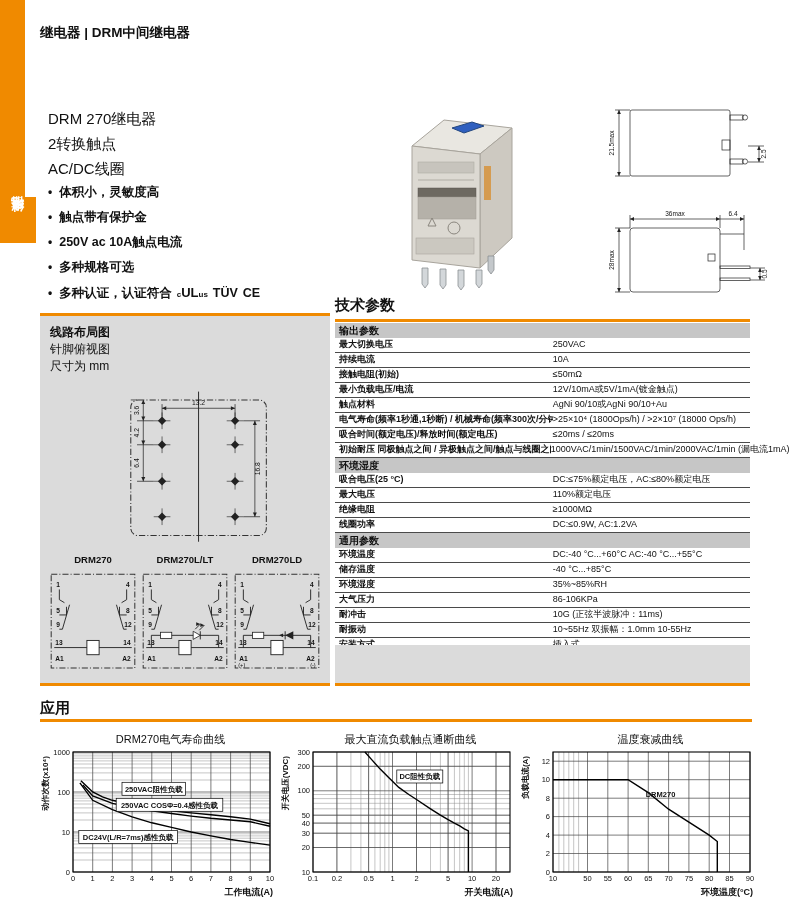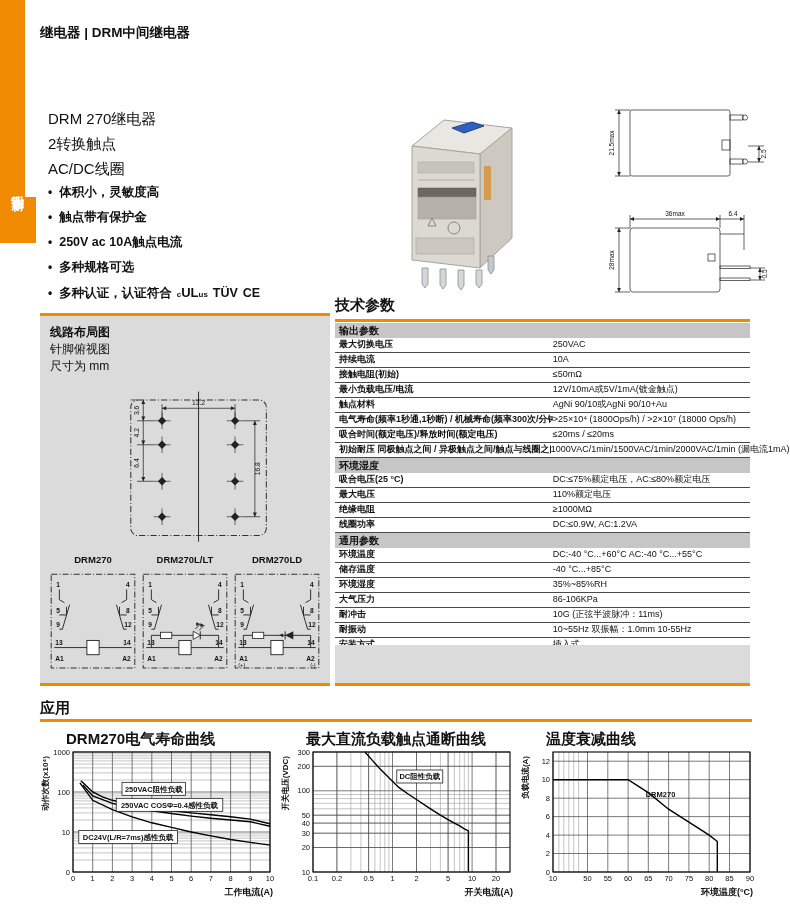--- a/index.html
+++ b/index.html
@@ -42,21 +42,21 @@
   .lp-head .t{font-weight:bold;}
   .pin-mount{width:230px;margin:2px auto 0 auto;}
   .variants{display:flex;justify-content:space-between;padding:0 8px;margin-top:2px;}
   .variant{width:90px;text-align:center;}
   .variant .vt{font-size:9.5px;font-weight:bold;margin-bottom:1px;}
   
   .apps-title{position:absolute;left:40px;top:699px;font-size:15px;font-weight:bold;}
   .apps-rule{position:absolute;left:40px;top:719px;width:712px;height:3px;background:#F08A00;}
   .charts{position:absolute;left:40px;top:731px;width:715px;display:flex;gap:5px;}
   .chart{width:235px;}
-  .chart-title{font-size:15px;font-weight:bold;padding-left:26px;height:16px;line-height:16px;white-space:nowrap;}
+  .chart-title{font-size:11px;font-weight:normal;text-align:center;padding-left:26px;height:16px;line-height:16px;white-space:nowrap;}
   
   svg text{font-family:"Liberation Sans","DejaVu Sans",sans-serif;fill:#111;}
   .gmin{stroke:#8a8a8a;stroke-width:.5;}
   .gmaj{stroke:#444;stroke-width:.7;}
   .frame{fill:none;stroke:#000;stroke-width:1.1;}
   .curve{fill:none;stroke:#000;stroke-width:1.4;}
   .abox{fill:#fff;stroke:#000;stroke-width:.7;}
   .tick{font-size:7.5px;}
   .alabel{font-size:7.5px;font-weight:bold;}
   .axlabel{font-size:9px;font-weight:bold;}

